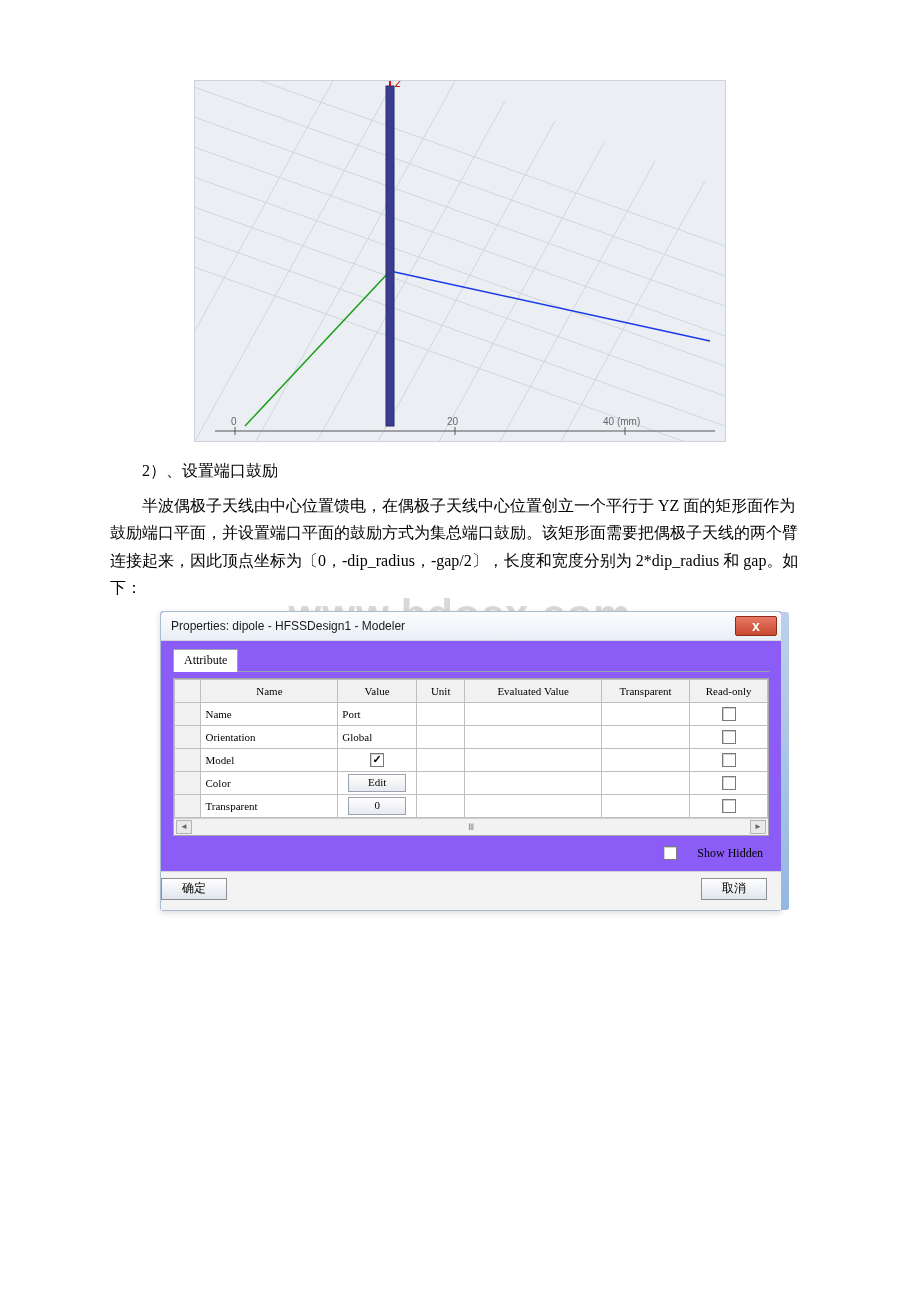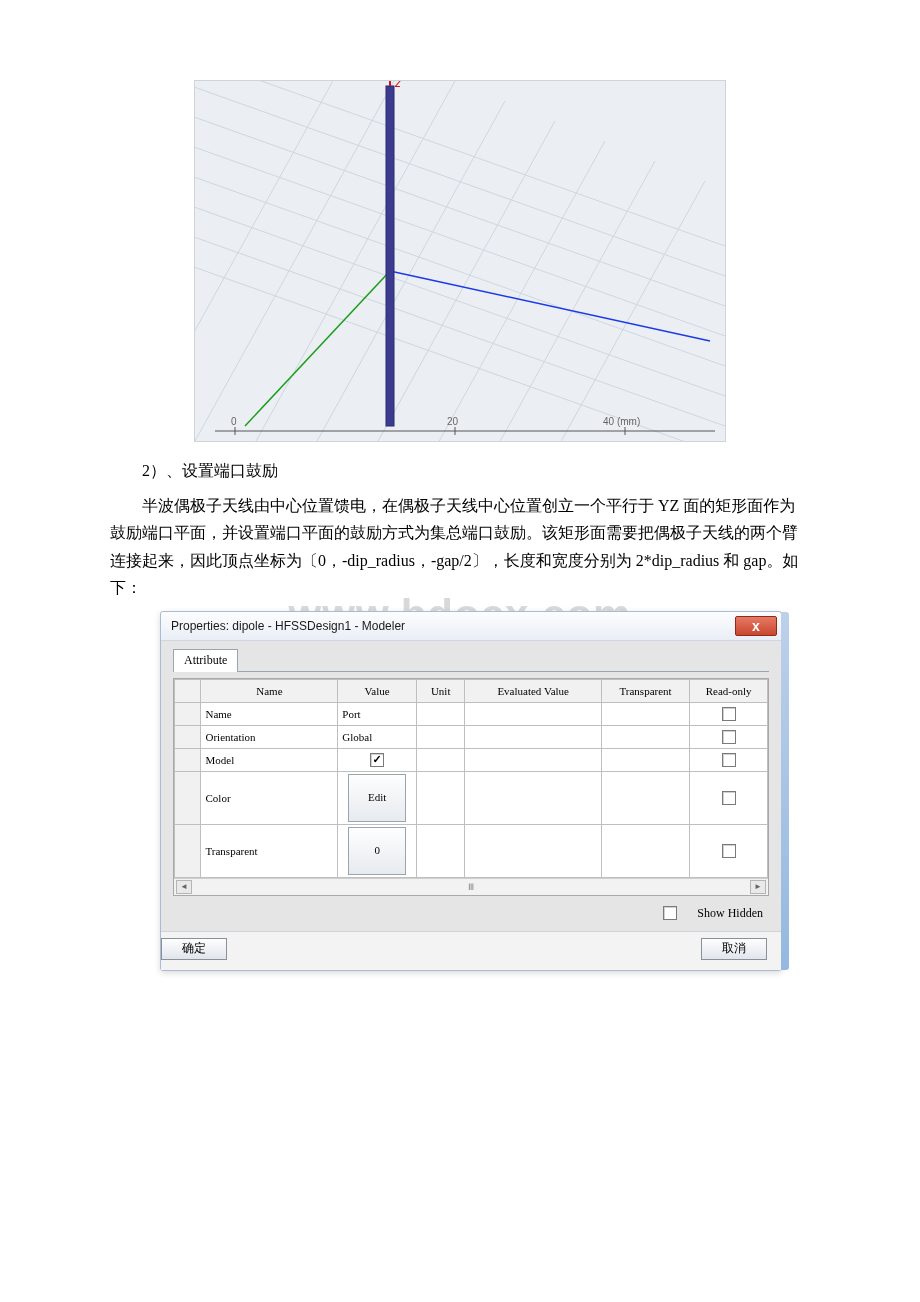--- a/index.html
+++ b/index.html
@@ -47,21 +47,21 @@
     font-weight: bold;
     color: #d9d9d9;
     letter-spacing: 1px;
     z-index: 0;
     pointer-events: none;
   }
   .dialog-wrap {
     position: relative;
     margin: 10px 0 0 50px;
     width: 620px;
-    background: #e5e5e5;
+    background: #8b5cf6;
     border: 1px solid #a9bcd6;
     border-radius: 3px;
     box-shadow: 0 2px 6px rgba(0,0,0,0.15);
     font-family: Tahoma, Arial, sans-serif;
     font-size: 12px;
     z-index: 1;
   }
   .dialog-titlebar {
     display: flex;
     align-items: center;
@@ -162,21 +162,21 @@
     display: block;
     font-size: 11px;
     line-height: 10px;
     text-align: center;
     color: #000;
     font-weight: bold;
   }
   .btn-small {
     display: inline-block;
     min-width: 40px;
-    padding: 15px 8px;
+    padding: 0 8px;
     height: 16px;
     line-height: 14px;
     border: 1px solid #9aa3b0;
     background: linear-gradient(#fefefe, #e7eaef);
     font-size: 11px;
     text-align: center;
     cursor: pointer;
   }
   .hscroll {
     height: 16px;

